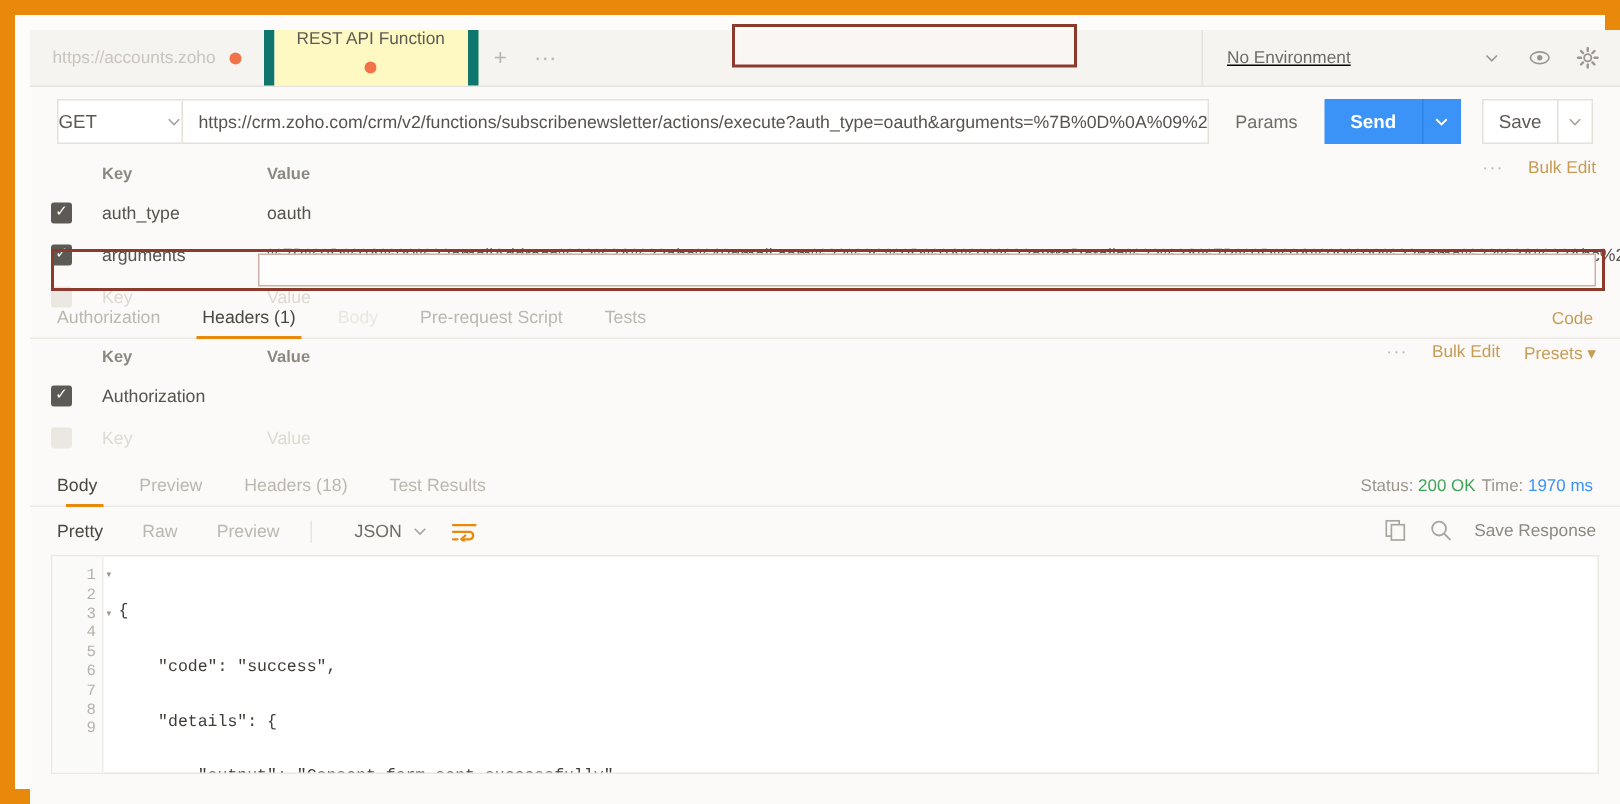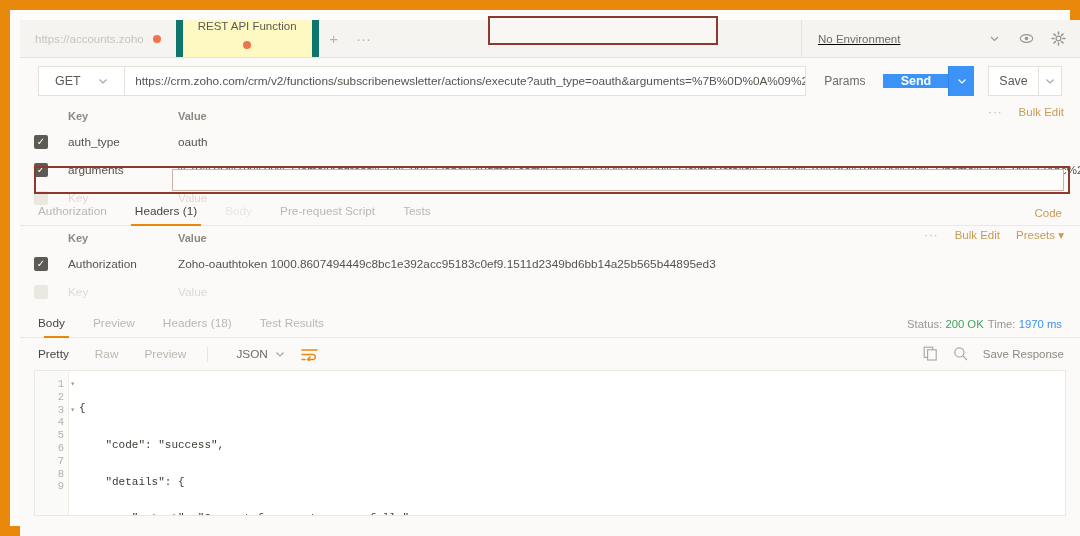--- a/index.html
+++ b/index.html
@@ -67,21 +67,21 @@
     height: 46px;
     display: flex; align-items: center;
     padding: 0 18px;
     gap: 0;
     background: #fbfaf8;
     flex: 0 0 auto;
   }
   .methodbox {
     width: 92px; height: 30px;
     display: flex; align-items: center; justify-content: space-between;
-    padding: 0 16px;
+    padding: 0 0;
     font-size: 12.5px; color: #5d5a55;
     border: 1px solid #e4e0da;
     border-right: none;
     background: #fff;
   }
   .urlfield {
     flex: 1 1 auto; height: 30px;
     display: flex; align-items: center;
     padding: 0 10px;
     border: 1px solid #e4e0da;
@@ -93,21 +93,21 @@
   .url-hl {
     position: absolute;
     left: 468px; top: -4px;
     width: 230px; height: 29px;
     border: 2px solid #8b3a2c;
     background: rgba(255,250,248,0.35);
     pointer-events: none;
   }
   .params-link { padding: 0 18px; font-size: 12px; color: #6f6b65; }
   .sendbtn {
-    width: 72px; height: 14px;
+    width: 72px; height: 30px;
     background: #3b93f7; color: #fff;
     font-size: 12.5px; font-weight: bold;
     display: flex; align-items: center; justify-content: center;
   }
   .sendcaret {
     width: 28px; height: 30px; background: #3b93f7; color: #fff;
     display: flex; align-items: center; justify-content: center;
     border-left: 1px solid #2f84e6;
   }
   .savebtn {
@@ -406,21 +406,20 @@
         <span>Presets</span>
         <span>▾</span>
       </span>
     </div>
 
     <div class="kvrow">
       <div class="c-chk">
         <span class="chk">✓</span>
       </div>
       <div class="c-key">Authorization</div>
-      <div class="c-val">Zoho-oauthtoken 1000.8607494449c8bc1e392acc95183c0ef9.1511d2349bd6bb14a25b565b44895ed3</div>
     </div>
 
     <div class="kvrow ghost">
       <div class="c-chk">
         <span class="chk off"></span>
       </div>
       <div class="c-key">Key</div>
       <div class="c-val">Value</div>
     </div>
   </div>

